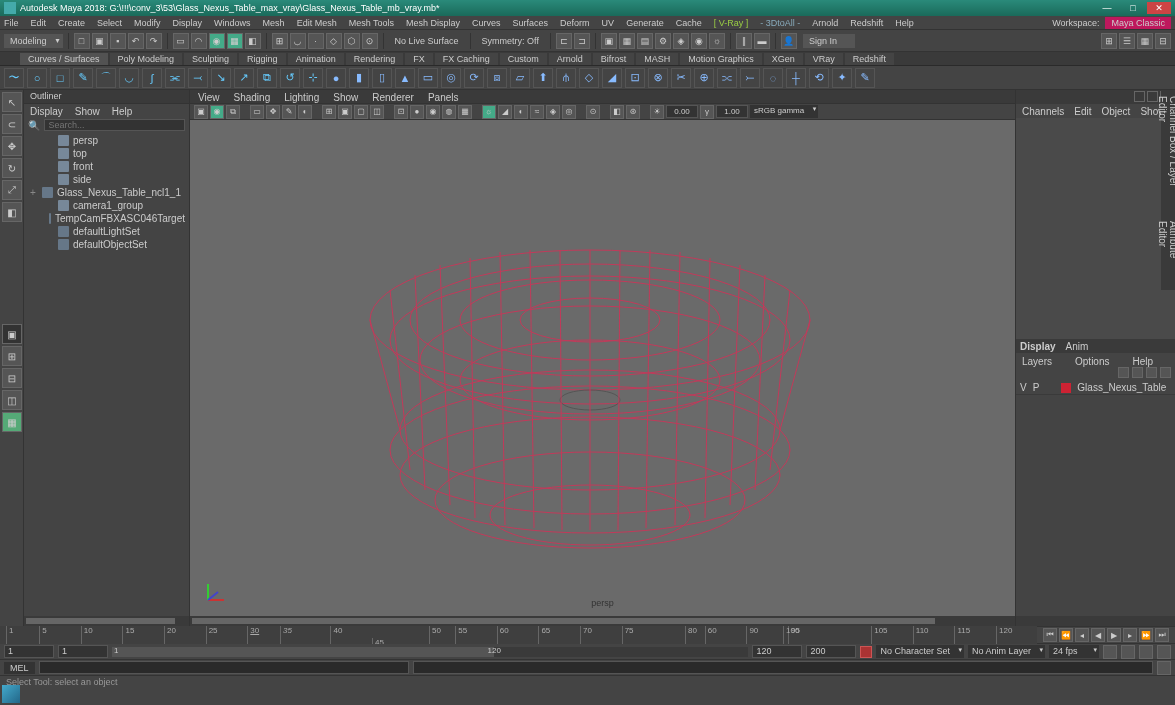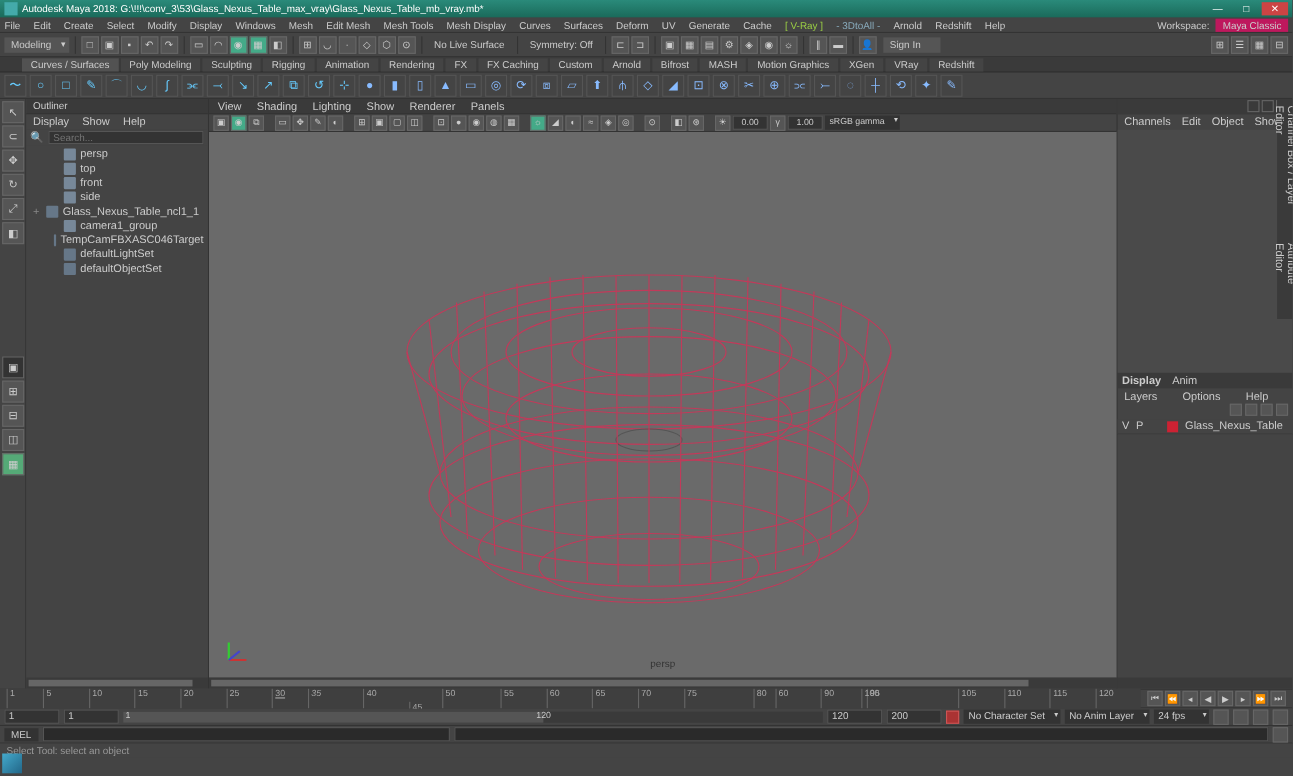--- a/index.html
+++ b/index.html
@@ -484,21 +484,21 @@
       <div class="tl-tick" style="left: 6px;">1</div>
       <div class="tl-tick" style="left: 39.2773px;">5</div>
       <div class="tl-tick" style="left: 80.8739px;">10</div>
       <div class="tl-tick" style="left: 122.471px;">15</div>
       <div class="tl-tick" style="left: 164.067px;">20</div>
       <div class="tl-tick" style="left: 205.664px;">25</div>
       <div class="tl-tick" style="left: 247.261px; text-decoration: underline;">30</div>
       <div class="tl-tick" style="left: 280px; font-style: italic;">35</div>
       <div class="tl-tick" style="left: 330.454px;">40</div>
       <div class="tl-tick" style="left: 372.05px; margin-top: 12px;">45</div>
-      <div class="tl-tick" style="left: 402px;">50</div>
+      <div class="tl-tick" style="left: 429px;">50</div>
       <div class="tl-tick" style="left: 455.244px;">55</div>
       <div class="tl-tick" style="left: 496.84px;">60</div>
       <div class="tl-tick" style="left: 538.437px;">65</div>
       <div class="tl-tick" style="left: 580.034px;">70</div>
       <div class="tl-tick" style="left: 621.63px;">75</div>
       <div class="tl-tick" style="left: 685px;">80</div>
       <div class="tl-tick" style="left: 704.824px;">60</div>
       <div class="tl-tick" style="left: 746.42px;">90</div>
       <div class="tl-tick" style="left: 788.017px;">95</div>
       <div class="tl-tick" style="left: 783px;">100</div>

